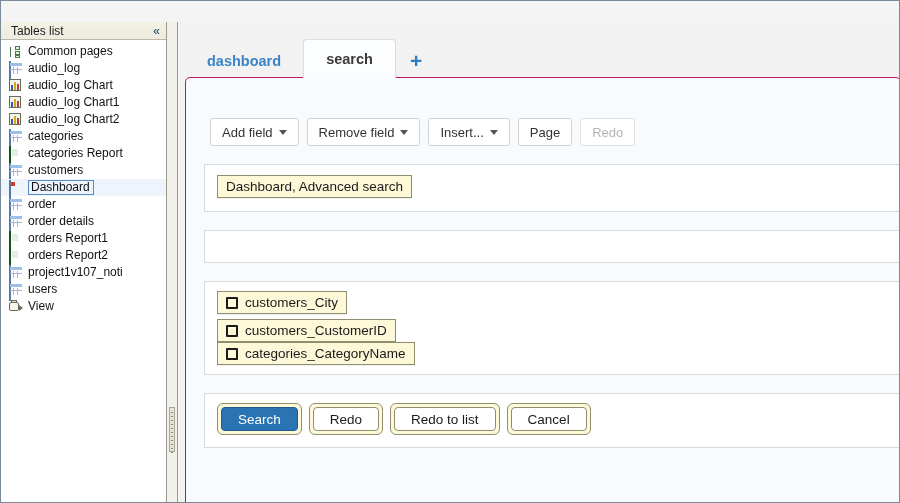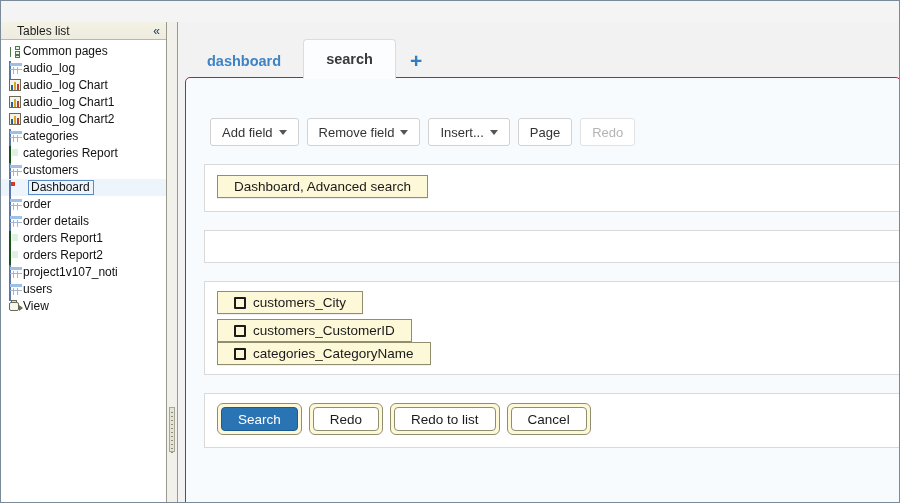--- a/index.html
+++ b/index.html
@@ -41,21 +41,21 @@
     border-right: 1px solid #9a9a8c;
   }
   .leftheader {
     position: relative;
     height: 18px;
     background: linear-gradient(to bottom, #f4f2e4 0%, #eeece0 100%);
     border-bottom: 1px solid #b9b7a6;
     box-sizing: border-box;
   }
   .leftheader .lh-title {
-    position: absolute; left: 16px; top: 2px;
+    position: absolute; left: 10px; top: 2px;
     font-size: 12px; color: #1a1a1a;
     white-space: nowrap;
   }
   .collapse-icon {
     position: absolute; right: 6px; top: 1px;
     font-size: 12px; color: #14365f;
     line-height: 16px;
     cursor: pointer;
   }
   .treelist {
@@ -72,20 +72,21 @@
     display: flex;
     align-items: center;
     padding-left: 8px;
     box-sizing: border-box;
     cursor: default;
   }
   .tree-item .ti-label {
     font-size: 12px;
     color: #111;
     white-space: nowrap;
+    margin-left: 5px;
     line-height: 15px;
   }
   .tree-item.selected {
     background: #eef4fc;
   }
   .tree-item.selected .ti-label {
     border: 1px solid #5a8bc4;
     background: #eef4fc;
     padding: 0 3px 0 2px;
     margin-left: 5px;
@@ -304,21 +305,21 @@
     box-sizing: border-box;
   }
   .row-inner { padding: 10px 0 10px 12px; }
 
   .pill {
     display: inline-flex;
     align-items: center;
     background: #fdf8d8;
     border: 1px solid #8f8f70;
     border-radius: 0;
-    padding: 3px 16px;
+    padding: 3px 8px;
     font-size: 13.5px;
     color: #1a1a1a;
     box-shadow: 0 1px 0 rgba(0,0,0,0.06);
     cursor: pointer;
     white-space: nowrap;
     text-align: center;
   }
   .pill-row { display: block; }
 
   .chk {

